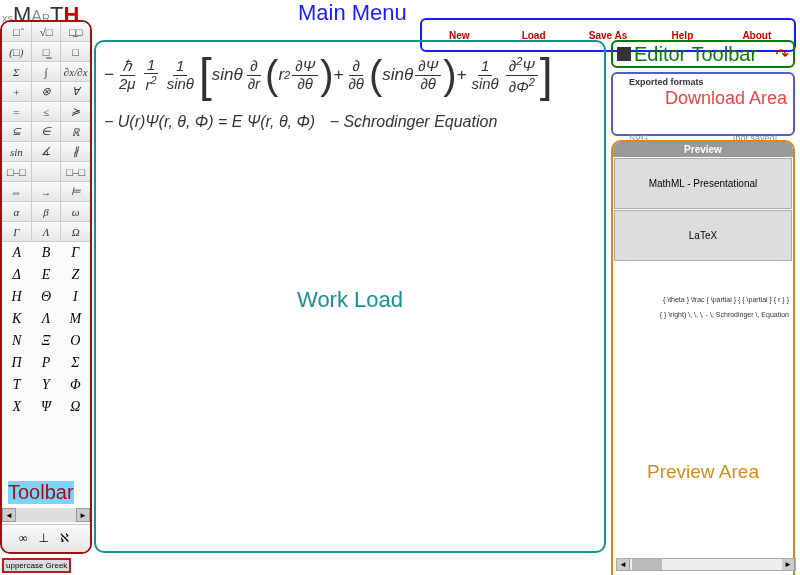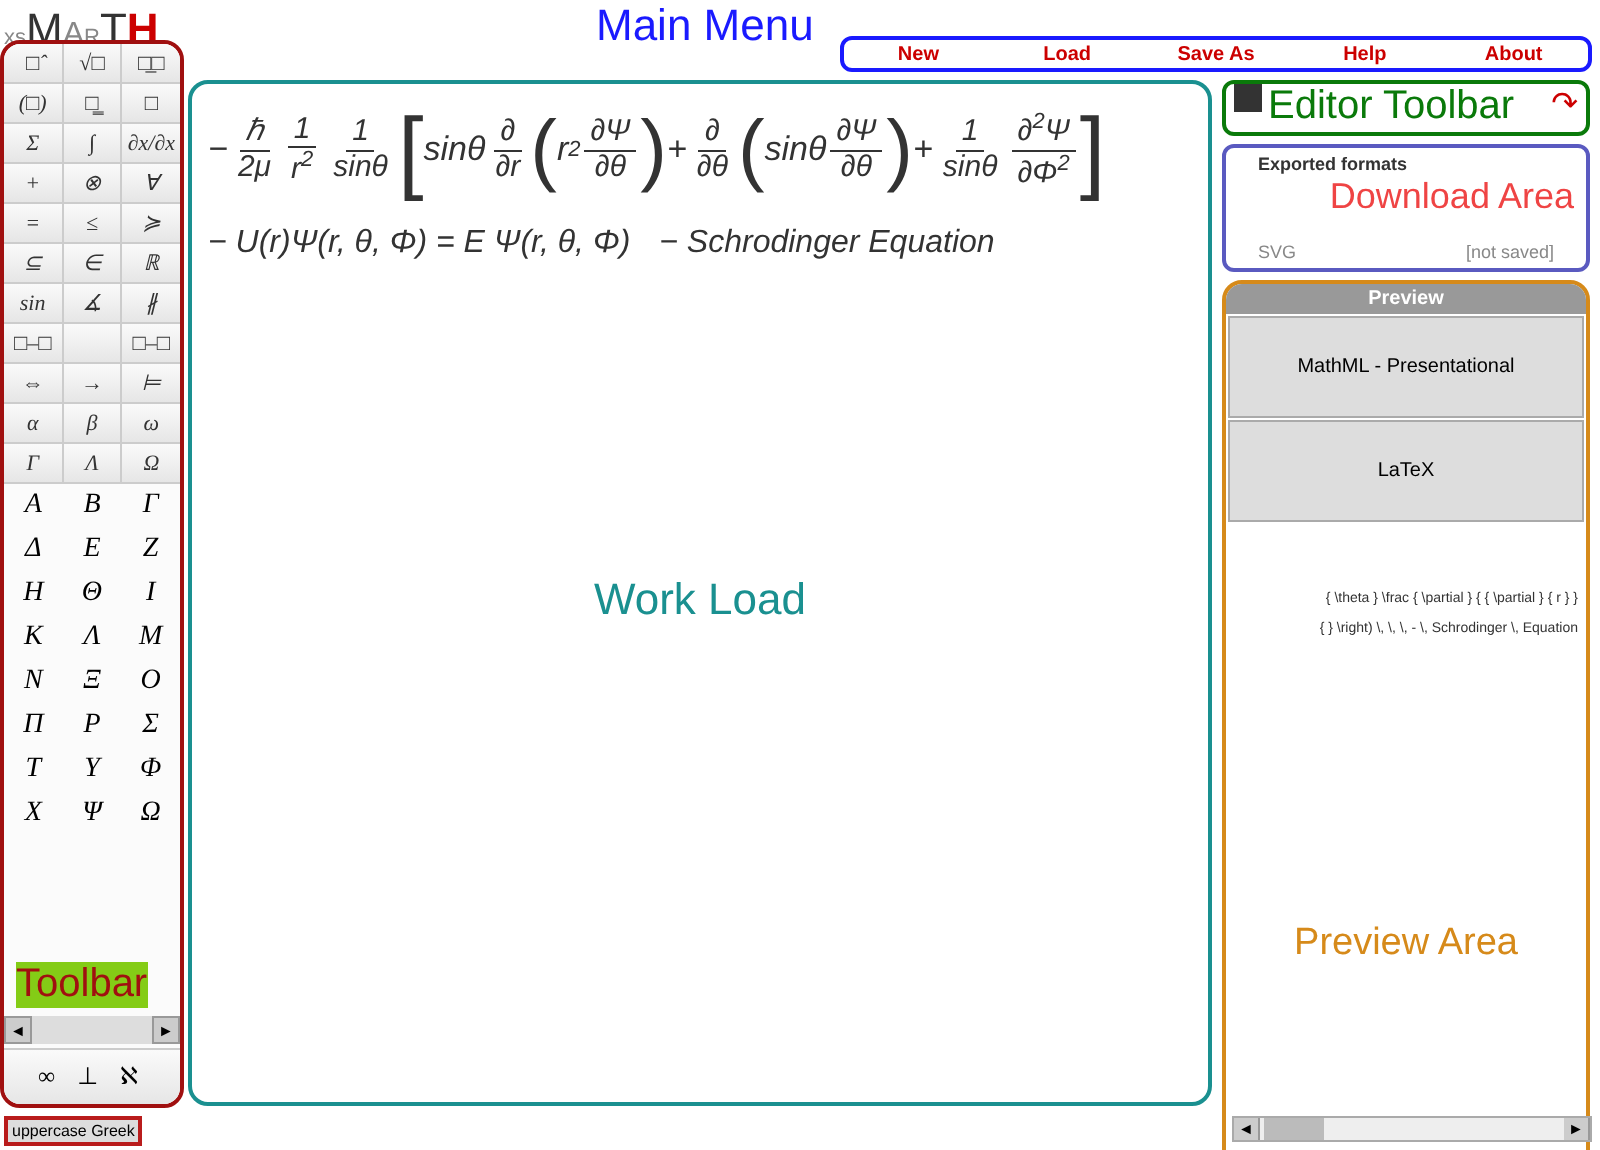--- a/index.html
+++ b/index.html
@@ -8,33 +8,33 @@
 .logo { position: absolute; top: 2px; left: 2px; font-size: 20px; font-family: serif; display: flex; align-items: baseline; }
 .logo .x { color: #888; font-size: 11px; vertical-align: super; }
 .logo .s { color: #888; font-size: 11px; }
 .logo .m1 { color: #333; font-size: 22px; }
 .logo .a1 { color: #888; font-size: 16px; }
 .logo .r { color: #888; font-size: 11px; vertical-align: sub; }
 .logo .t { color: #333; font-size: 22px; }
 .logo .h { color: #c00; font-size: 22px; font-weight: bold; }
 
 .main-menu-label { position: absolute; top: 0px; left: 298px; font-size: 22px; color: #1a1aff; }
-.main-menu { position: absolute; top: 18px; left: 420px; width: 376px; height: 18px; border: 2px solid #1a1aff; border-radius: 6px; display: flex; align-items: center; }
+.main-menu { position: absolute; top: 18px; left: 420px; width: 376px; height: 34px; border: 2px solid #1a1aff; border-radius: 6px; display: flex; align-items: center; }
 .menu-item { font-size: 10px; font-weight: bold; color: #c00; padding: 0 8px; flex: 1; text-align: center; cursor: pointer; }
 
-.editor-toolbar { position: absolute; top: 40px; left: 611px; width: 184px; height: 28px; border: 2px solid #0a7a0a; border-radius: 6px; display: flex; padding: 0 4px; }
+.editor-toolbar { position: absolute; top: 40px; left: 611px; width: 184px; height: 28px; border: 2px solid #0a7a0a; border-radius: 6px; display: flex; align-items: center; padding: 0 4px; }
 .et-icon { width: 14px; height: 14px; background: #333; margin-right: 3px; }
 .et-label { font-size: 20px; color: #0a7a0a; flex: 1; }
 .et-redo { color: #c00; font-size: 16px; }
 
 .download-area { position: absolute; top: 72px; left: 611px; width: 184px; height: 64px; border: 2px solid #5a5ac0; border-radius: 6px; padding: 3px 16px; }
 .da-header { font-size: 9px; font-weight: bold; color: #333; }
 .da-label { font-size: 18px; color: #ef4444; position: absolute; right: 6px; top: 14px; }
 .da-row { display: flex; justify-content: space-between; font-size: 9px; color: #888; margin-top: 2px; }
-.da-row2 { margin-top: 34px; }
+.da-row2 { margin-top: 46px; }
 
 .preview-area { position: absolute; top: 140px; left: 611px; width: 184px; height: 525px; border: 2px solid #d68a1a; border-radius: 10px; }
 .pa-hd { background: #999; color: #fff; font-size: 10px; font-weight: bold; text-align: center; border-radius: 8px 8px 0 0; padding: 2px; }
 .pa-tab { background: #ddd; border: 1px solid #aaa; font-size: 10px; text-align: center; padding: 19px; margin: 1px; }
 .pa-body { font-size: 7px; color: #333; padding: 30px 4px 4px 4px; line-height: 2.2; text-align: right; }
 .pa-label { position: absolute; bottom: 180px; width: 100%; text-align: center; font-size: 19px; color: #d68a1a; }
 
 .work-area { position: absolute; top: 40px; left: 94px; width: 512px; height: 513px; border: 2px solid #1a9090; border-radius: 10px; padding: 8px; }
 .wa-label { position: absolute; top: 50%; left: 50%; transform: translate(-50%,-10px); font-size: 22px; color: #1a9090; }
 .equation { font-family: 'Times New Roman', serif; font-style: italic; font-size: 17px; color: #333; line-height: 1.1; }
@@ -47,21 +47,21 @@
 .sup { font-size: 11px; vertical-align: super; }
 .eq2 { margin-top: 12px; font-size: 16px; }
 .eq-title { font-style: italic; margin-left: 10px; }
 
 .toolbar { position: absolute; top: 20px; left: 0; width: 92px; height: 534px; border: 2px solid #a01010; border-radius: 10px; overflow: hidden; background: #fbfbfb; }
 .tb-row { display: flex; height: 20px; border-bottom: 1px solid #ccc; background: linear-gradient(#fafafa,#e6e6e6); }
 .tb-cell { flex: 1; display: flex; align-items: center; justify-content: center; font-size: 11px; font-family: serif; font-style: italic; color: #333; border-right: 1px solid #ccc; cursor: pointer; }
 .tb-cell:last-child { border-right: none; }
 .greek-grid { display: grid; grid-template-columns: repeat(3,1fr); }
 .gc { height: 22px; display: flex; align-items: center; justify-content: center; font-family: serif; font-style: italic; font-size: 14px; cursor: pointer; }
-.tb-label { position: absolute; bottom: 48px; left: 6px; font-size: 20px; color: #a01010; background: #84cc16; }
+.tb-label { position: absolute; bottom: 48px; left: 6px; font-size: 20px; color: #a01010; background: #7dd3fc; }
 .tb-scroll { position: absolute; bottom: 30px; left: 0; right: 0; display: flex; height: 14px; background: #ddd; }
 .tb-sc-btn { width: 14px; background: #ccc; border: 1px solid #999; display:flex;align-items:center;justify-content:center;font-size:8px;}
 .tb-bottom { position: absolute; bottom: 0; left:0; right:0; height: 28px; background: linear-gradient(#fafafa,#e6e6e6); border-top:1px solid #ccc; display:flex;align-items:center;justify-content:center;font-size:12px;font-family:serif; letter-spacing: 4px;}
 
 .status-bar { position: absolute; bottom: 0px; left: 0; width: 100%; height: 20px; }
 .sb-text { position: absolute; left: 2px; bottom: 2px; font-size: 8px; background: #ddd; border: 2px solid #b91c1c; padding: 1px 2px; }
 .sb-label { position: absolute; left: 96px; bottom: 0px; font-size: 20px; color: #6a1ab0; }
 .sb-scroll { position: absolute; right: 4px; bottom: 4px; width: 180px; height: 13px; background: #eee; border: 1px solid #aaa; display: flex; }
 .sb-scroll .btn { width: 13px; background: #ccc; border-right: 1px solid #999; font-size: 8px; display:flex;align-items:center;justify-content:center; }
 .sb-scroll .thumb { width: 30px; background: #bbb; margin-left: 2px; }

